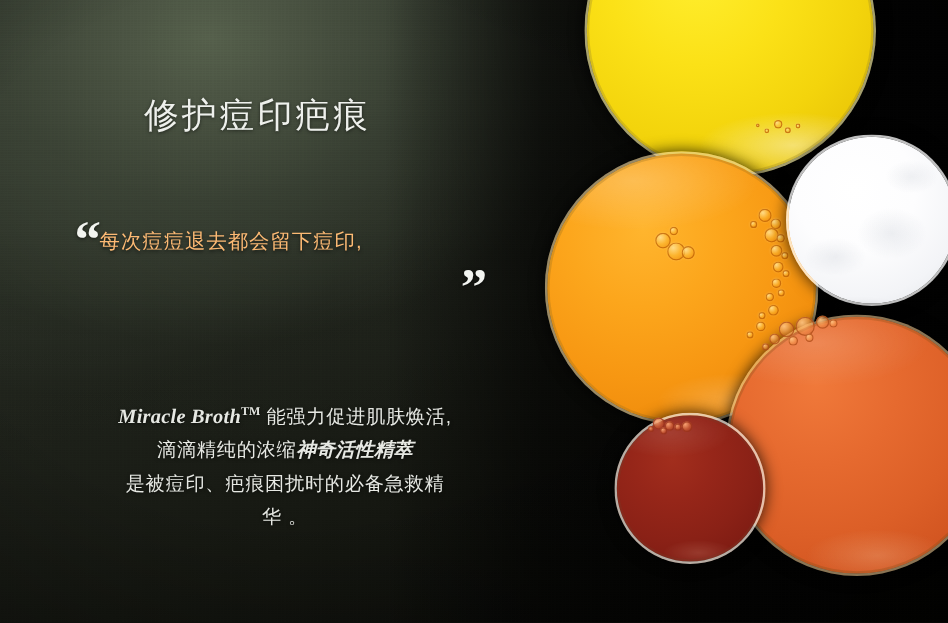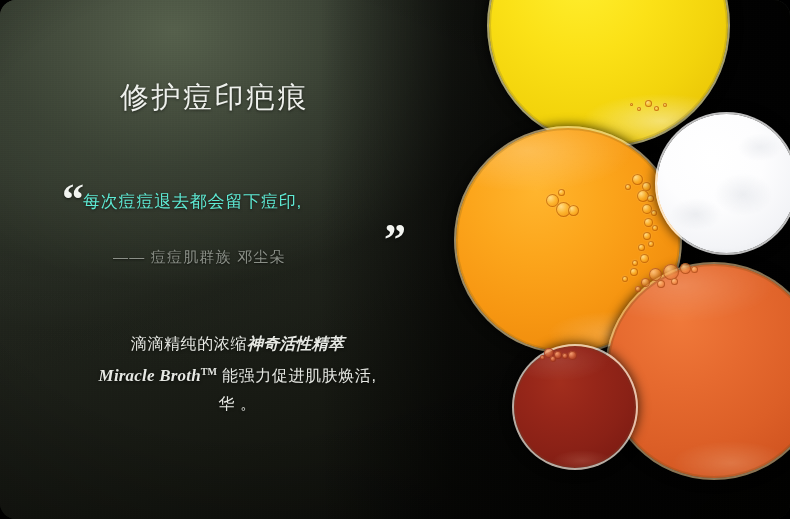--- a/index.html
+++ b/index.html
@@ -7,21 +7,20 @@
     padding: 0;
     background: #000;
   }
   #stage {
     position: relative;
     width: 790px;
     height: 519px;
     overflow: hidden;
     background: #0d0f0b;
     font-family: "Liberation Sans", sans-serif;
-    border-radius: 16px;
   }
 
   
   .bg-base {
     position: absolute;
     inset: 0;
     background:
       radial-gradient(ellipse 520px 400px at 22% 6%, rgba(86,96,76,0.95) 0%, rgba(60,68,54,0.72) 34%, rgba(32,36,28,0.30) 64%, rgba(10,12,9,0) 84%),
       radial-gradient(ellipse 420px 300px at 8% 30%, rgba(58,66,52,0.55) 0%, rgba(26,30,23,0.18) 58%, rgba(8,9,7,0) 82%),
       linear-gradient(160deg, #3b4136 0%, #2c3128 22%, #1d2019 46%, #141610 68%, #0b0c09 88%, #070805 100%);
@@ -212,21 +211,21 @@
     font-family: "Liberation Serif", serif;
     font-weight: 700;
     line-height: 1;
     text-shadow: 0 1px 3px rgba(0,0,0,0.6);
   }
   #quote-open { left: 2px; top: 0px; font-size: 44px; }
   #quote-close { left: 324px; top: 40px; font-size: 44px; }
 
   .quote-line {
     position: absolute;
-    color: #5eead4;
+    color: #fdba74;
     font-size: 17px;
     font-weight: 400;
     letter-spacing: 0.8px;
     text-shadow: 0 1px 3px rgba(0,0,0,0.55);
     white-space: nowrap;
   }
   #quote-l1 { left: 23px; top: 12px; }
   #quote-l2 { left: 11px; top: 44px; }
 
   .attribution {
@@ -358,21 +357,21 @@
   <div class="headline">
     <span class="l1">修护痘印疤痕</span>
   </div>
 
   <div class="quote-block">
     <span class="qmark" id="quote-open">“</span>
     <span class="quote-line" id="quote-l1">每次痘痘退去都会留下痘印,</span>
     <span class="qmark" id="quote-close">”</span>
   </div>
 
-  <div class="attribution">—— 痘痘肌群族 邓尘朵</div>
 
   <div class="body-block">
+    <span class="body-line"><span class="brand">Miracle Broth</span><span class="brand tm">TM</span> <span>能强力促进肌肤焕活,</span></span>
     <span class="body-line"><span>滴滴精纯的浓缩</span><span class="ital-serif">神奇活性精萃</span></span>
-    <span class="body-line"><span class="brand">Miracle Broth</span><span class="brand tm">TM</span> <span>能强力促进肌肤焕活,</span></span>
+    <span class="body-line">是被痘印、疤痕困扰时的必备急救精</span>
     <span class="body-line">华 。</span>
   </div>
 
 </div>
 
 </body></html>

